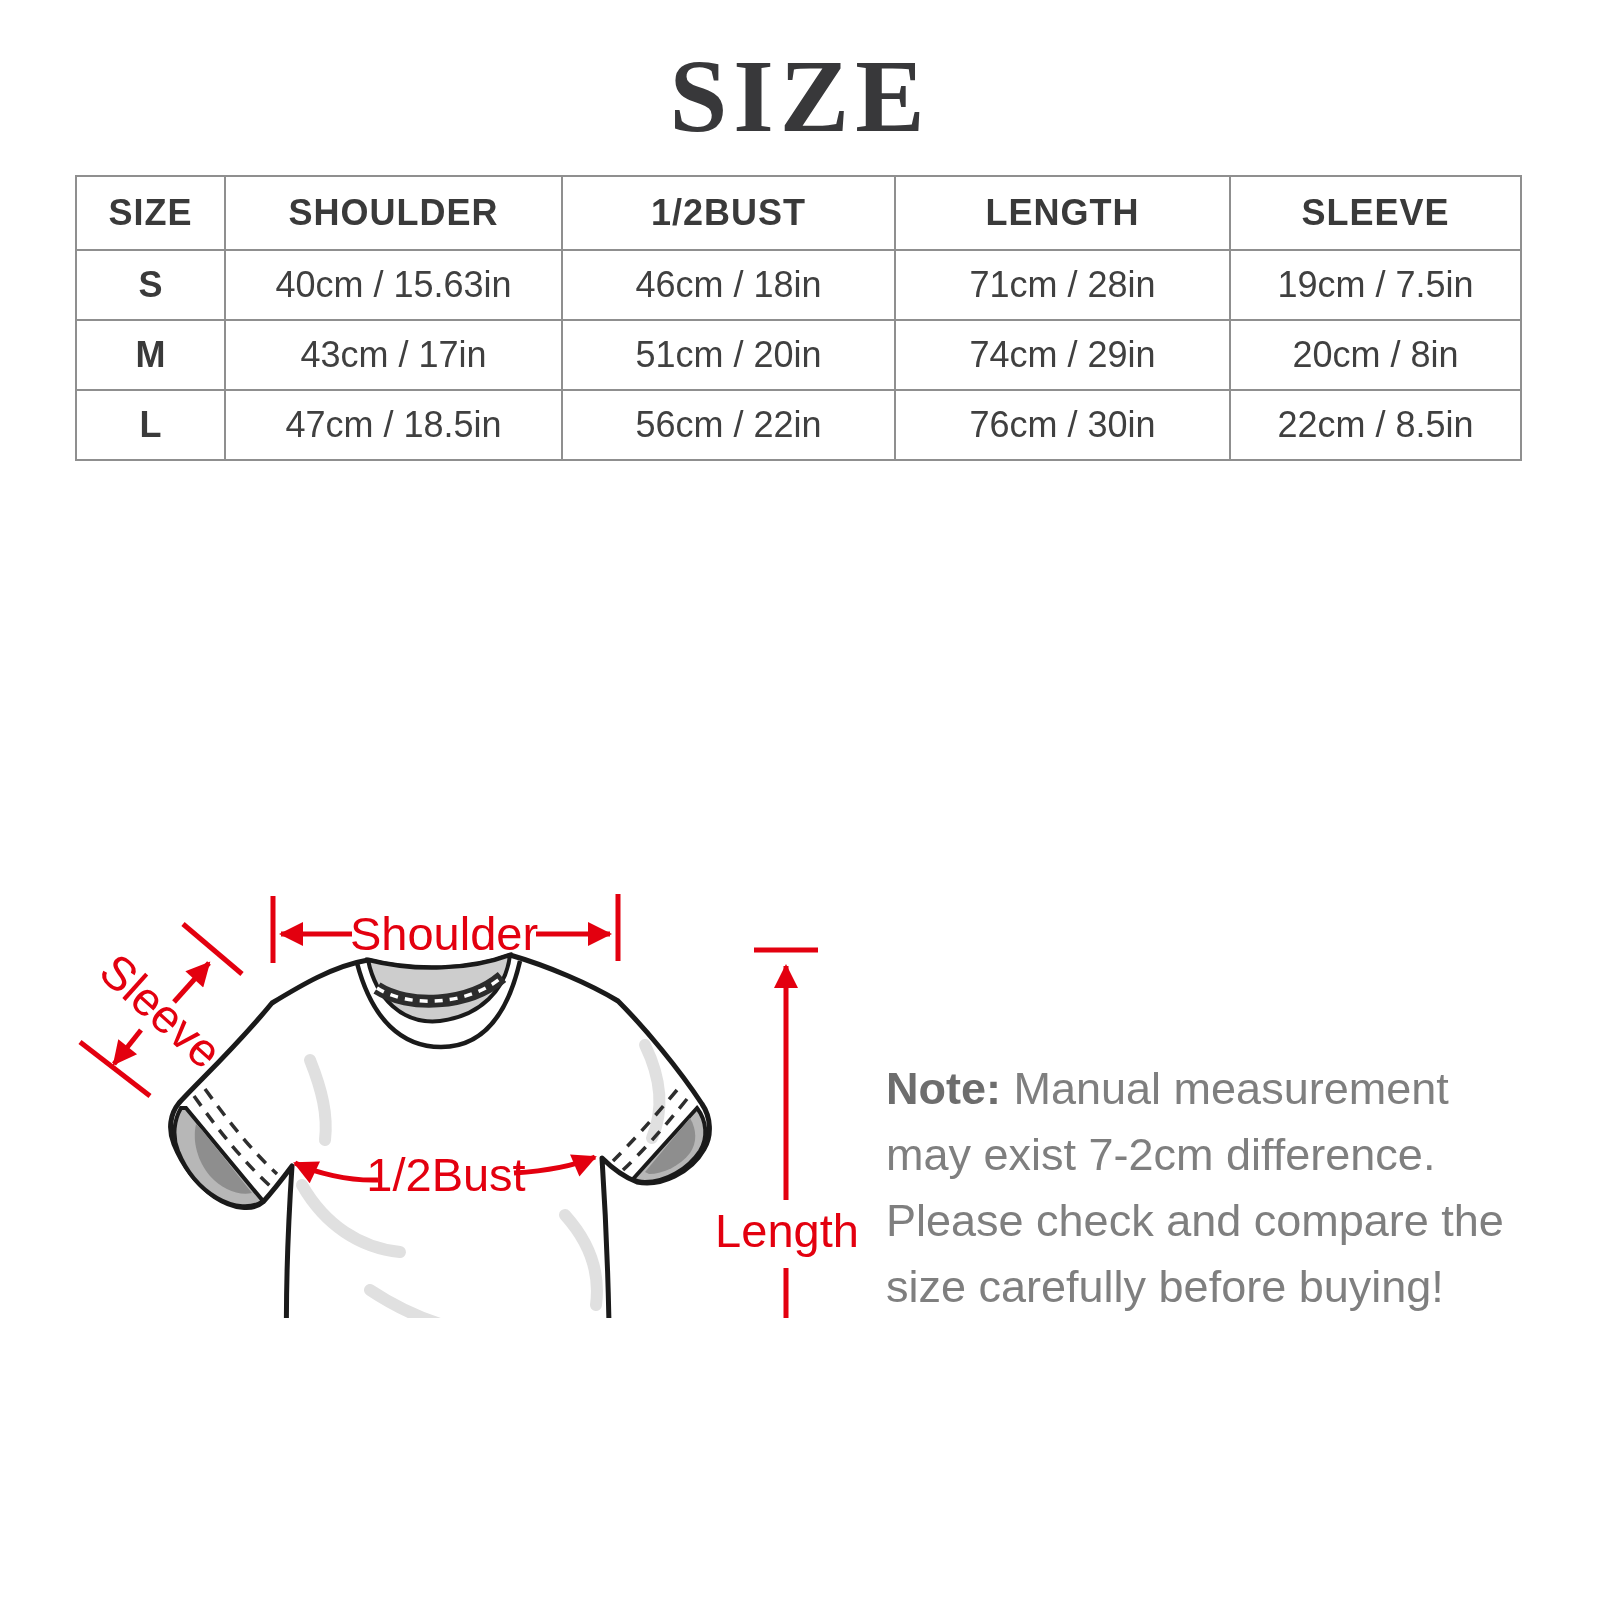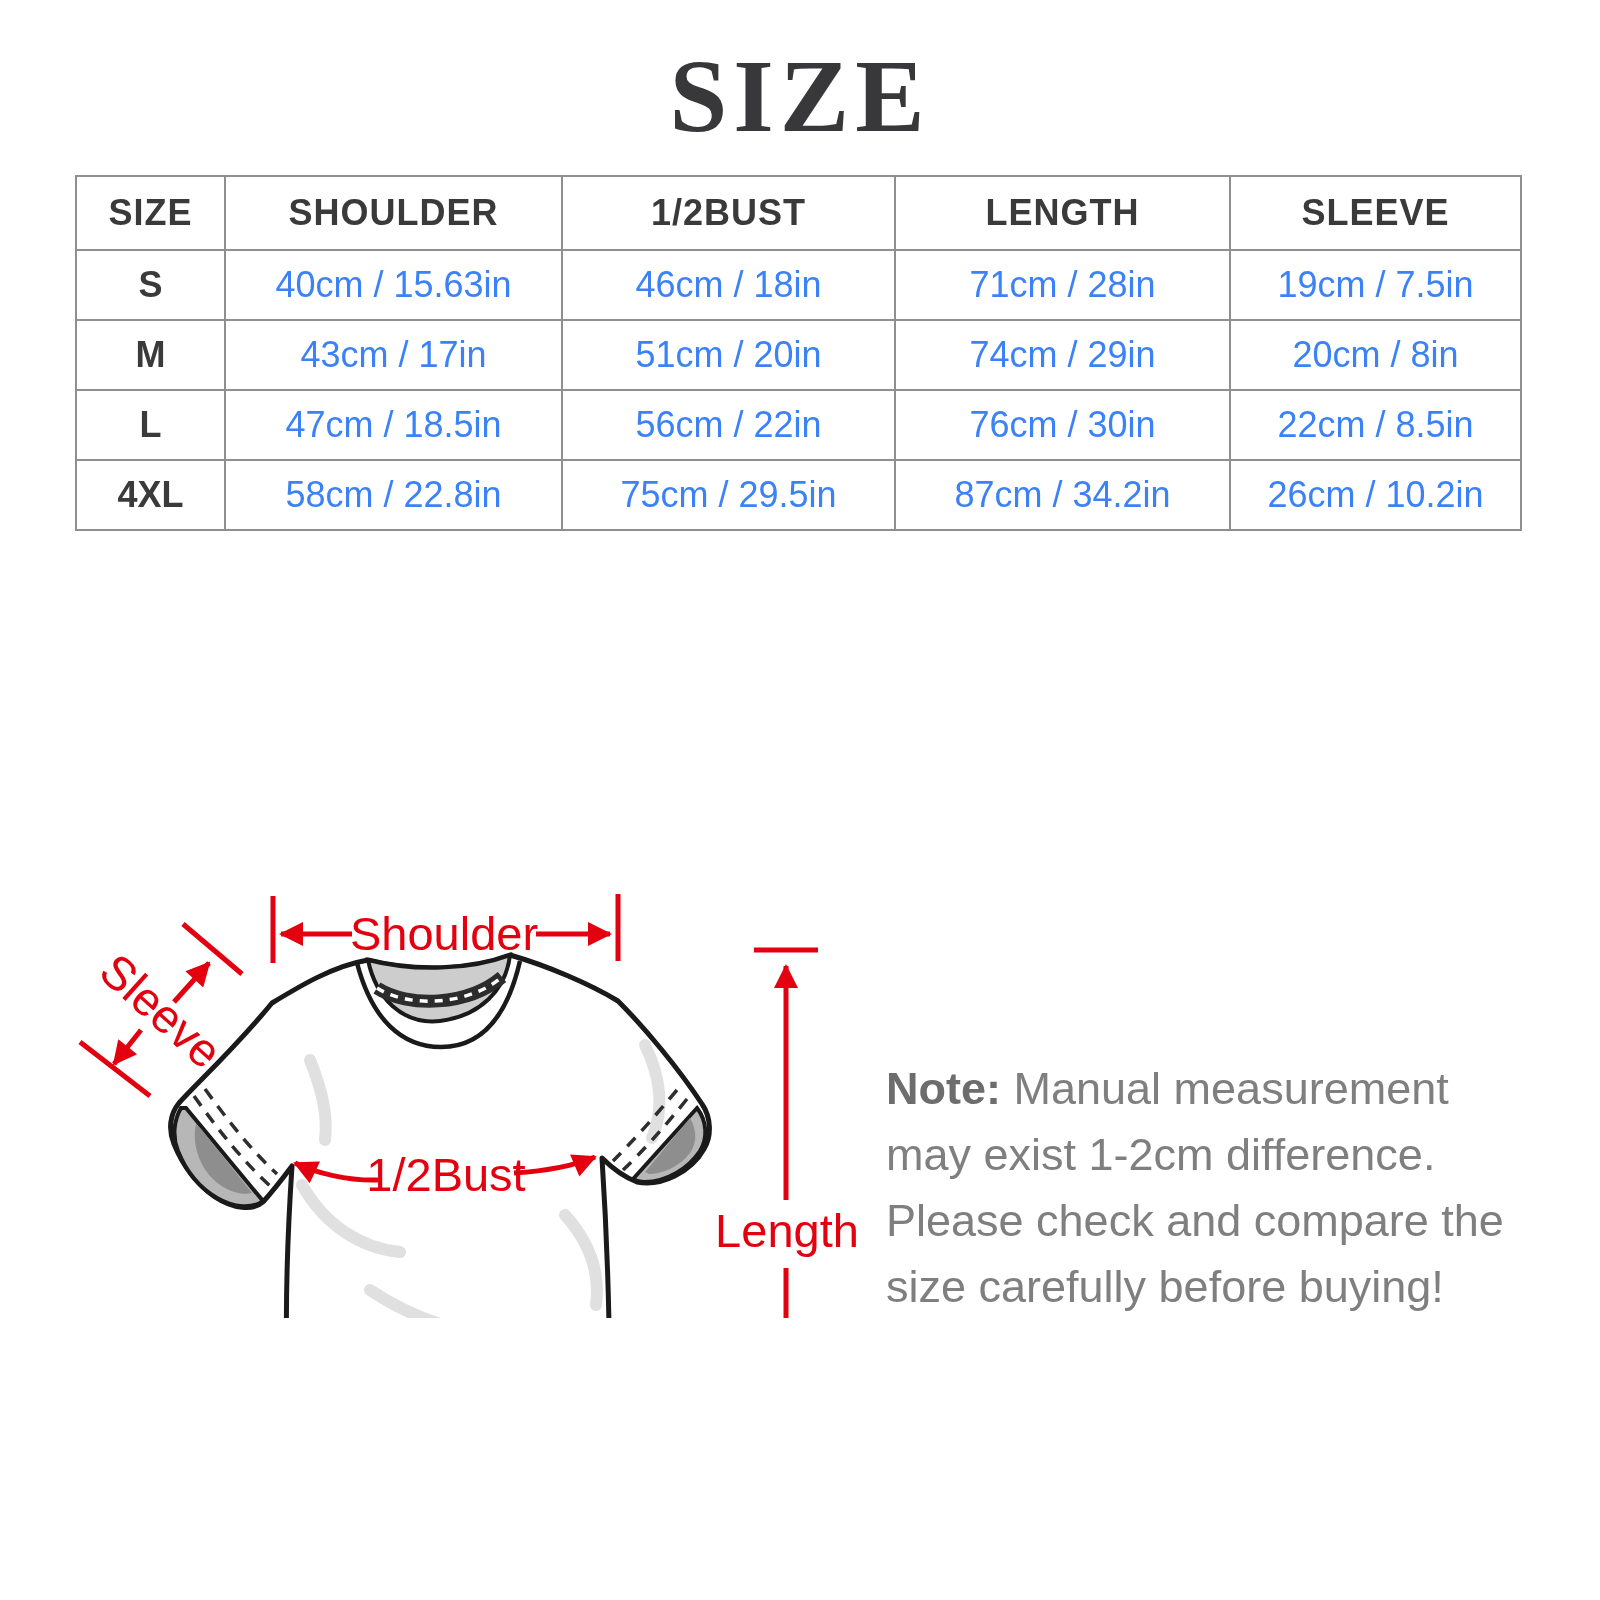--- a/index.html
+++ b/index.html
@@ -17,21 +17,21 @@
   .size-table {
     position:absolute; left:75px; top:175px; width:1445px;
     border-collapse:collapse; table-layout:fixed;
   }
   .size-table th, .size-table td {
     border:2px solid #8f8f8f;
     text-align:center; vertical-align:middle;
     font-size:36px; padding:0;
   }
   .size-table th { height:72px; font-weight:700; color:#3a3a3a; letter-spacing:1px; }
-  .size-table td { height:68px; color:#3b82f6; font-weight:400; }
+  .size-table td { height:68px; color:#404040; font-weight:400; }
   .size-table td.c-size { font-weight:700; color:#3a3a3a; }
 
   .diagram { position:absolute; left:0; top:860px; width:1600px; height:740px; }
 
   .note {
     position:absolute; left:886px; top:1056px; width:634px;
     font-size:45px; line-height:66px; color:#7f7f7f;
   }
   .note-label { font-weight:700; color:#6d6d6d;margin-top:27px; }
 
@@ -76,27 +76,20 @@
         <td>51cm / 20in</td>
         <td>74cm / 29in</td>
         <td>20cm / 8in</td>
       </tr>
         <tr>
         <td class="c-size">L</td>
         <td>47cm / 18.5in</td>
         <td>56cm / 22in</td>
         <td>76cm / 30in</td>
         <td>22cm / 8.5in</td>
-      </tr>
-        <tr>
-        <td class="c-size">4XL</td>
-        <td>58cm / 22.8in</td>
-        <td>75cm / 29.5in</td>
-        <td>87cm / 34.2in</td>
-        <td>26cm / 10.2in</td>
       </tr>
       </tbody>
   </table>
 
   <svg class="diagram" viewBox="0 860 1600 740" xmlns="http://www.w3.org/2000/svg">
     <defs>
       <marker id="ah" viewBox="0 0 12 12" refX="11" refY="6" markerWidth="30" markerHeight="24" markerUnits="userSpaceOnUse" orient="auto-start-reverse">
         <path d="M0,0 L12,6 L0,12 Z" fill="#e3000f"></path>
       </marker>
     </defs>
@@ -206,16 +199,16 @@
     </g>
 
     <text class="red-label" x="444" y="950" text-anchor="middle">Shoulder</text>
     <text class="red-label" transform="translate(150,1023) rotate(42)" text-anchor="middle">Sleeve</text>
     <text class="red-label" x="446" y="1191" text-anchor="middle">1/2Bust</text>
     <text class="red-label" x="787" y="1247" text-anchor="middle">Length</text>
   </svg>
 
   <div class="note">
     <span class="note-label">Note:</span>
-    <span>Manual measurement may exist 1-2cm difference. Please check and compare the size carefully before buying!</span>
+    <span>Manual measurement may exist 7-2cm difference. Please check and compare the size carefully before buying!</span>
   </div>
 
 </div>
 
 </body></html>

